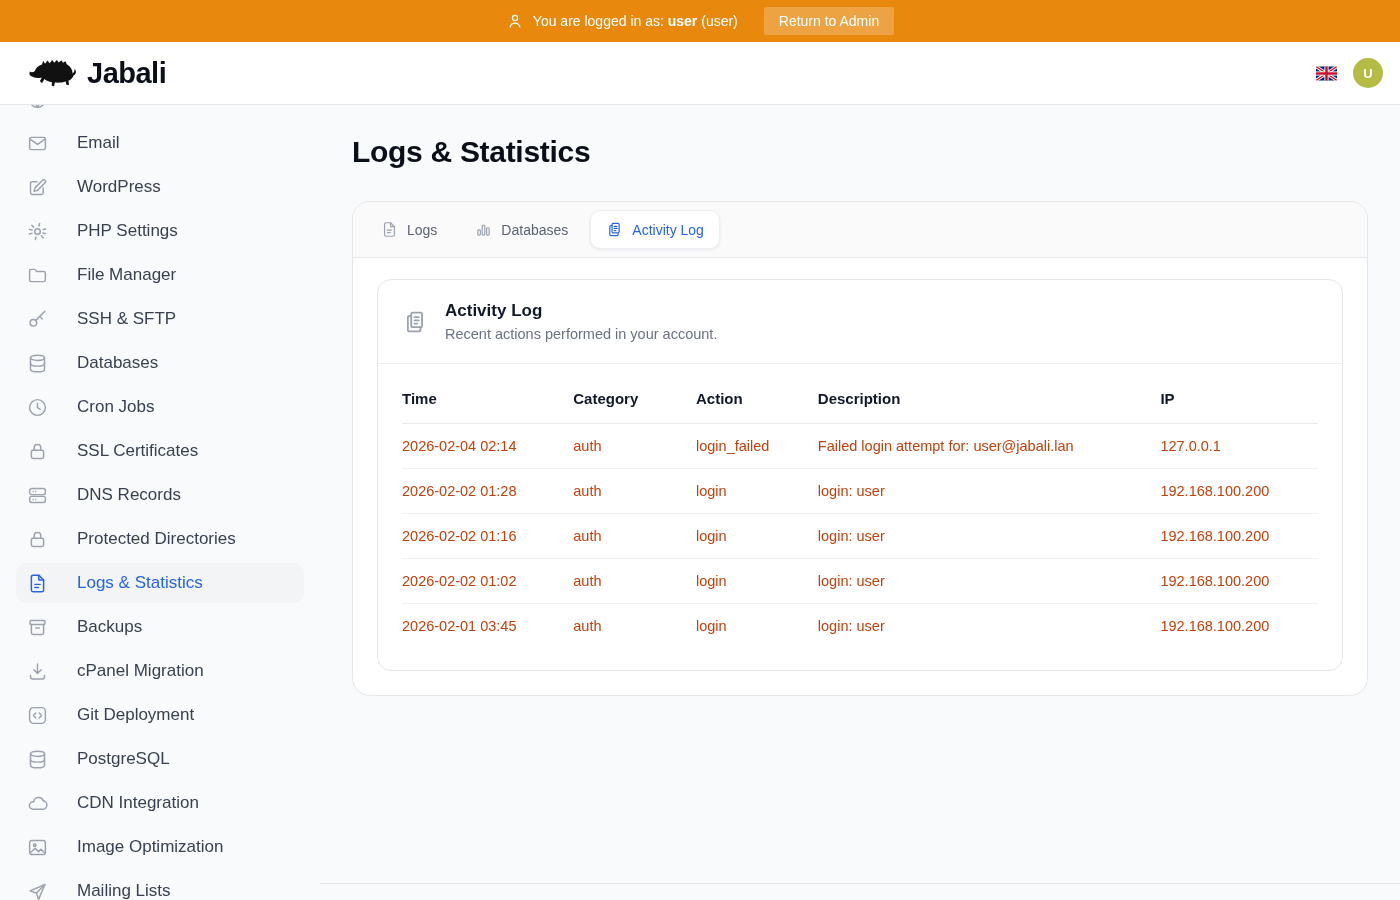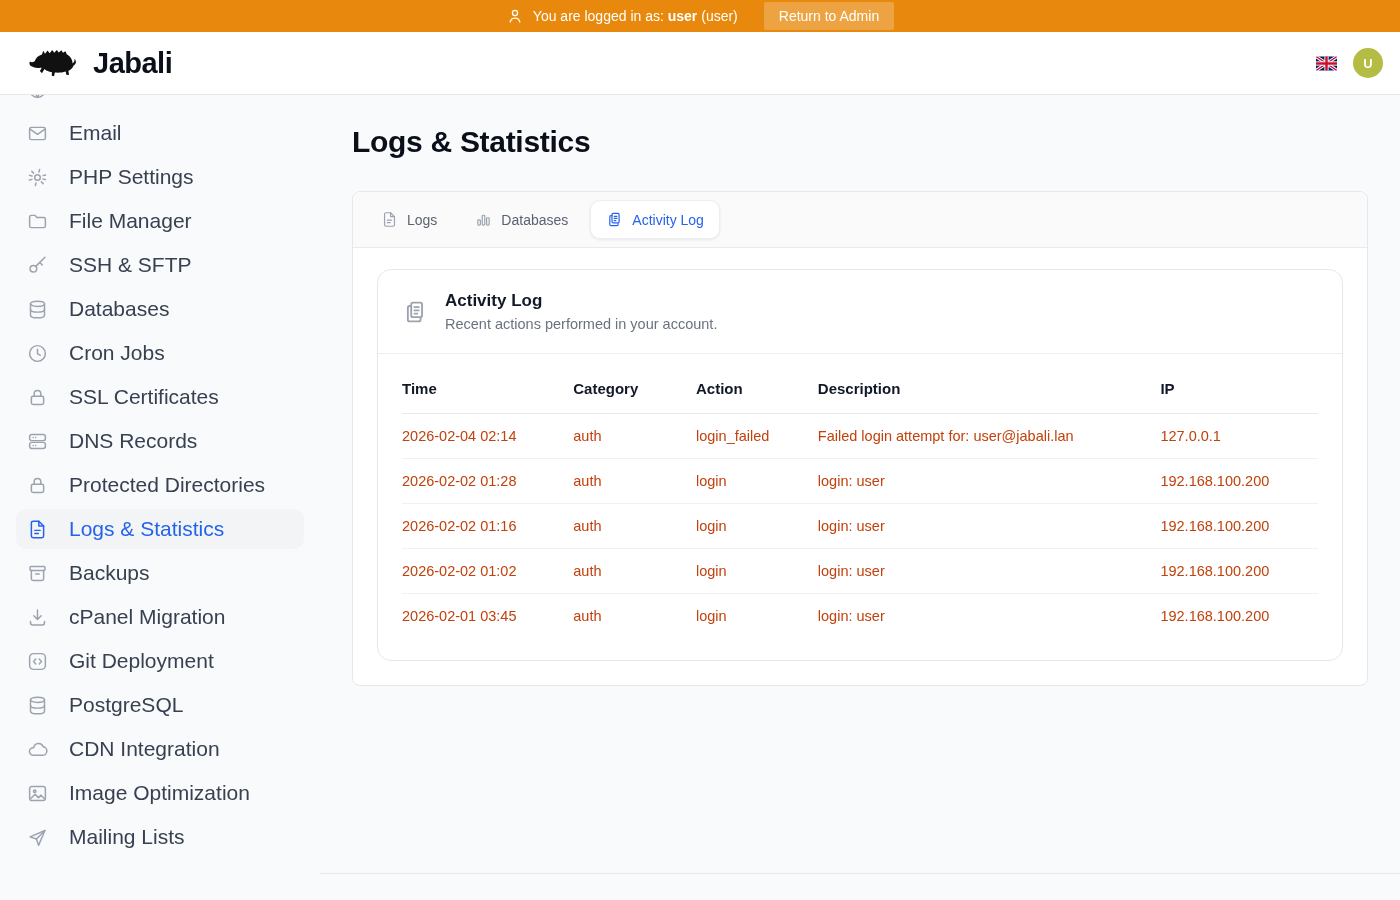--- a/index.html
+++ b/index.html
@@ -4,66 +4,66 @@
 <style>
   * { margin:0; padding:0; box-sizing:border-box; }
   html,body { width:1400px; height:900px; overflow:hidden; }
   body {
     font-family:"Liberation Sans", sans-serif;
     background:#F9FAFB;
     color:#111827;
   }
   
   .topbar {
-    height:32px; background:#E8890D; color:#FFFFFF;
+    height:42px; background:#E8890D; color:#FFFFFF;
     display:flex; align-items:center; justify-content:center; gap:14px;
     font-size:14px;
   }
   .topbar .who { display:flex; align-items:center; gap:9px; }
   .topbar .uicon { width:18px; height:18px; color:#fff; }
   .topbar b { font-weight:700; }
   .return-btn {
     background:rgba(255,255,255,0.22); color:#fff; border:none;
     border-radius:2px; padding:6px 15px; font-size:14px; cursor:pointer;
     font-family:inherit; margin-left:12px;
   }
   
   .header {
     height:63px; background:#FFFFFF; border-bottom:1px solid #E5E7EB;
     display:flex; align-items:center; padding:0 17px 0 28px;
   }
-  .brand { display:flex; align-items:center; gap:15px; }
+  .brand { display:flex; align-items:center; gap:9px; }
   .boar { width:50px; height:36px; color:#111111; }
   .brand-name { font-size:29px; font-weight:800; letter-spacing:-0.5px; color:#0B0F19; }
   .header-right { margin-left:auto; display:flex; align-items:center; gap:16px; }
   .flag { width:21px; height:15px; border-radius:2px; overflow:hidden; display:block; }
   .avatar {
     width:30px; height:30px; border-radius:50%; background:#B4BC43;
     color:#fff; font-size:13px; font-weight:700;
     display:flex; align-items:center; justify-content:center; cursor:pointer;
   }
   
   .app { display:flex; height:795px; }
   .sidebar { width:320px; padding:0 16px; overflow:hidden; flex-shrink:0; }
   .side-item {
     height:40px; margin-bottom:4px; border-radius:10px;
-    display:flex; align-items:center; gap:21px; padding:0 11px;
-    font-size:21px; color:#374151; cursor:pointer;
+    display:flex; align-items:center; gap:29px; padding:0 11px;
+    font-size:17px; color:#374151; cursor:pointer;
   }
   .side-item .si { width:21px; height:21px; color:#9CA3AF; flex-shrink:0; }
   .side-item.active { background:#F3F4F6; color:#2563EB; }
   .side-item.active .si { color:#2563EB; }
   .side-item.partial { margin-top:-26px; }
   svg.stroke { fill:none; stroke:currentColor; stroke-width:1.7; stroke-linecap:round; stroke-linejoin:round; }
   
   .main { flex:1; padding:30px 32px 0 32px; position:relative; }
   h1.page-title { font-size:30px; font-weight:800; color:#0B0F19; letter-spacing:-0.3px; }
   .outer-card {
     margin-top:32px; background:#FFFFFF; border:1px solid #E5E7EB;
-    border-radius:8px; overflow:hidden;
+    border-radius:18px; overflow:hidden;
   }
   .tabstrip {
     height:56px; background:#FAFAFB; border-bottom:1px solid #E9EAEC;
     display:flex; align-items:center; padding:0 12px; gap:6px;
   }
   .tab {
     display:flex; align-items:center; gap:9px; padding:10px 15px;
     font-size:14px; color:#5B6270; border-radius:10px; cursor:pointer;
     background:transparent; border:1px solid transparent; font-family:inherit;
   }
@@ -149,20 +149,27 @@
       </div>
       <div class="side-item">
         <svg class="si stroke" viewBox="0 0 24 24">
           <rect x="3" y="5" width="18" height="14" rx="2"></rect>
           <path d="M3.5 7l8.5 6 8.5-6"></path>
         </svg>
         <span>Email</span>
       </div>
       <div class="side-item">
         <svg class="si stroke" viewBox="0 0 24 24">
+          <path d="M11.5 5.5H6a2 2 0 0 0-2 2V18a2 2 0 0 0 2 2h10.5a2 2 0 0 0 2-2v-5.5"></path>
+          <path d="M17.8 3.7a2 2 0 0 1 2.9 2.9L12 15.3l-3.8.9.9-3.8 8.7-8.7z"></path>
+        </svg>
+        <span>WordPress</span>
+      </div>
+      <div class="side-item">
+        <svg class="si stroke" viewBox="0 0 24 24">
           <circle cx="12" cy="12" r="3.2"></circle>
           <path d="M12 2.5v3M12 18.5v3M3.8 6.8l2.6 1.5M17.6 15.7l2.6 1.5M3.8 17.2l2.6-1.5M17.6 8.3l2.6-1.5M2.5 12h3M18.5 12h3" transform="rotate(15 12 12)"></path>
         </svg>
         <span>PHP Settings</span>
       </div>
       <div class="side-item">
         <svg class="si stroke" viewBox="0 0 24 24">
           <path d="M3 7a2 2 0 0 1 2-2h4.2l2 2.3H19a2 2 0 0 1 2 2V17a2 2 0 0 1-2 2H5a2 2 0 0 1-2-2V7z"></path>
         </svg>
         <span>File Manager</span>

